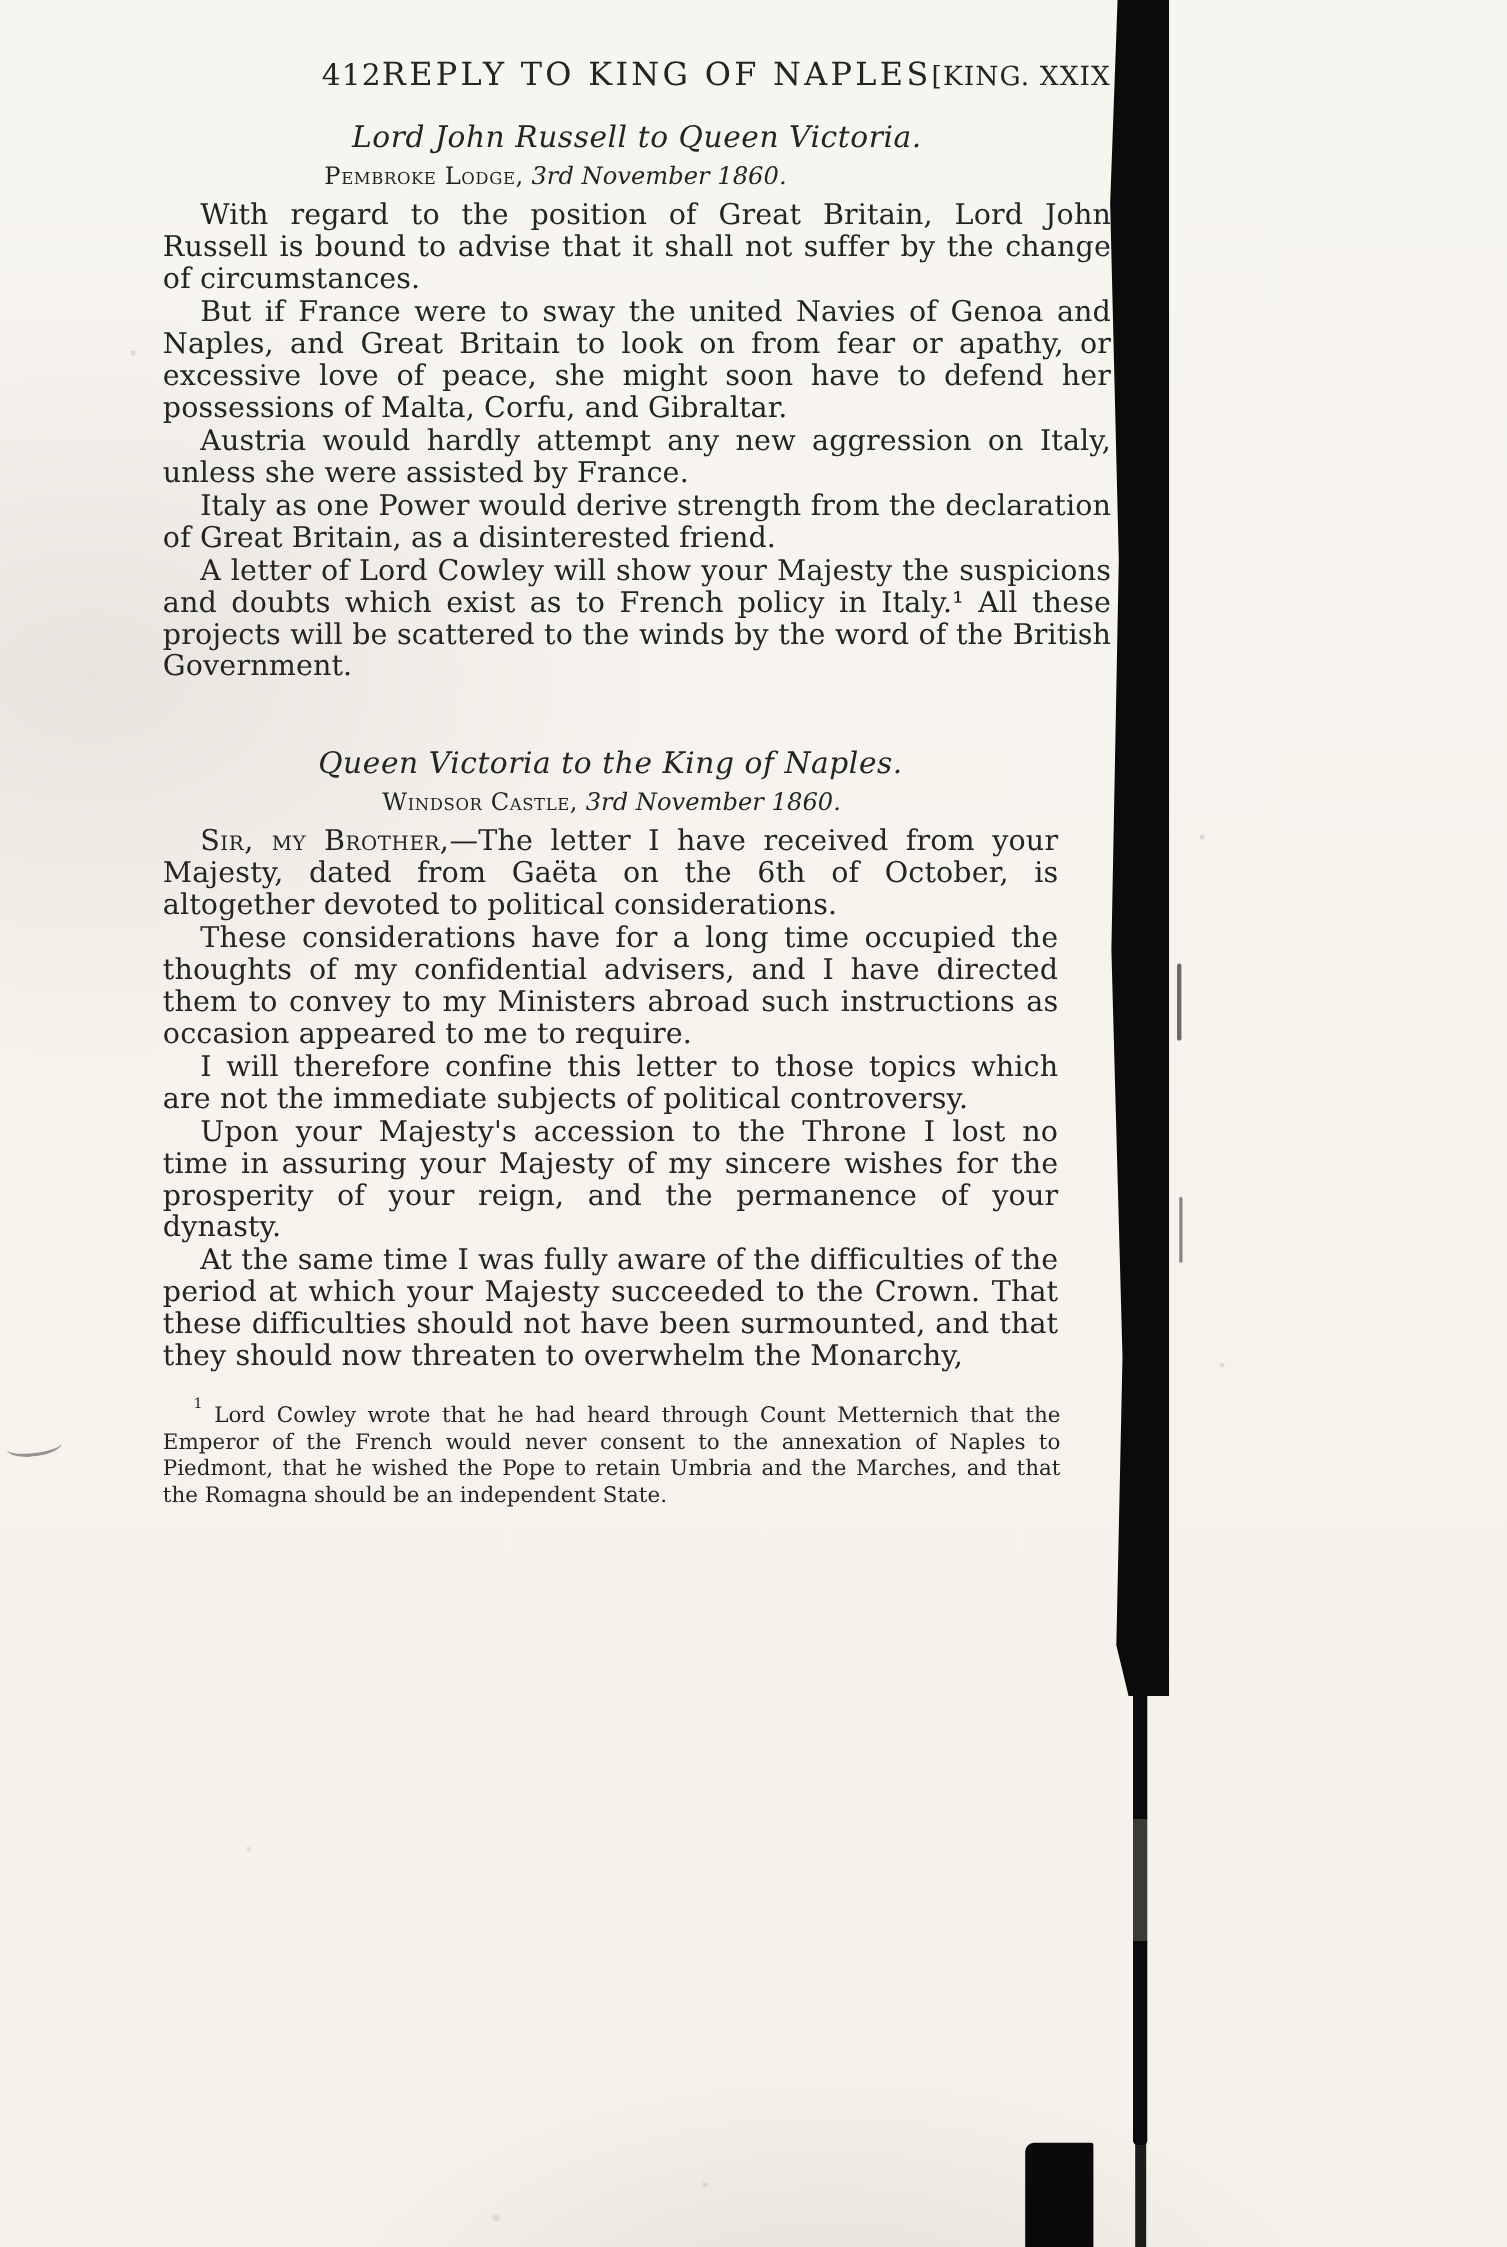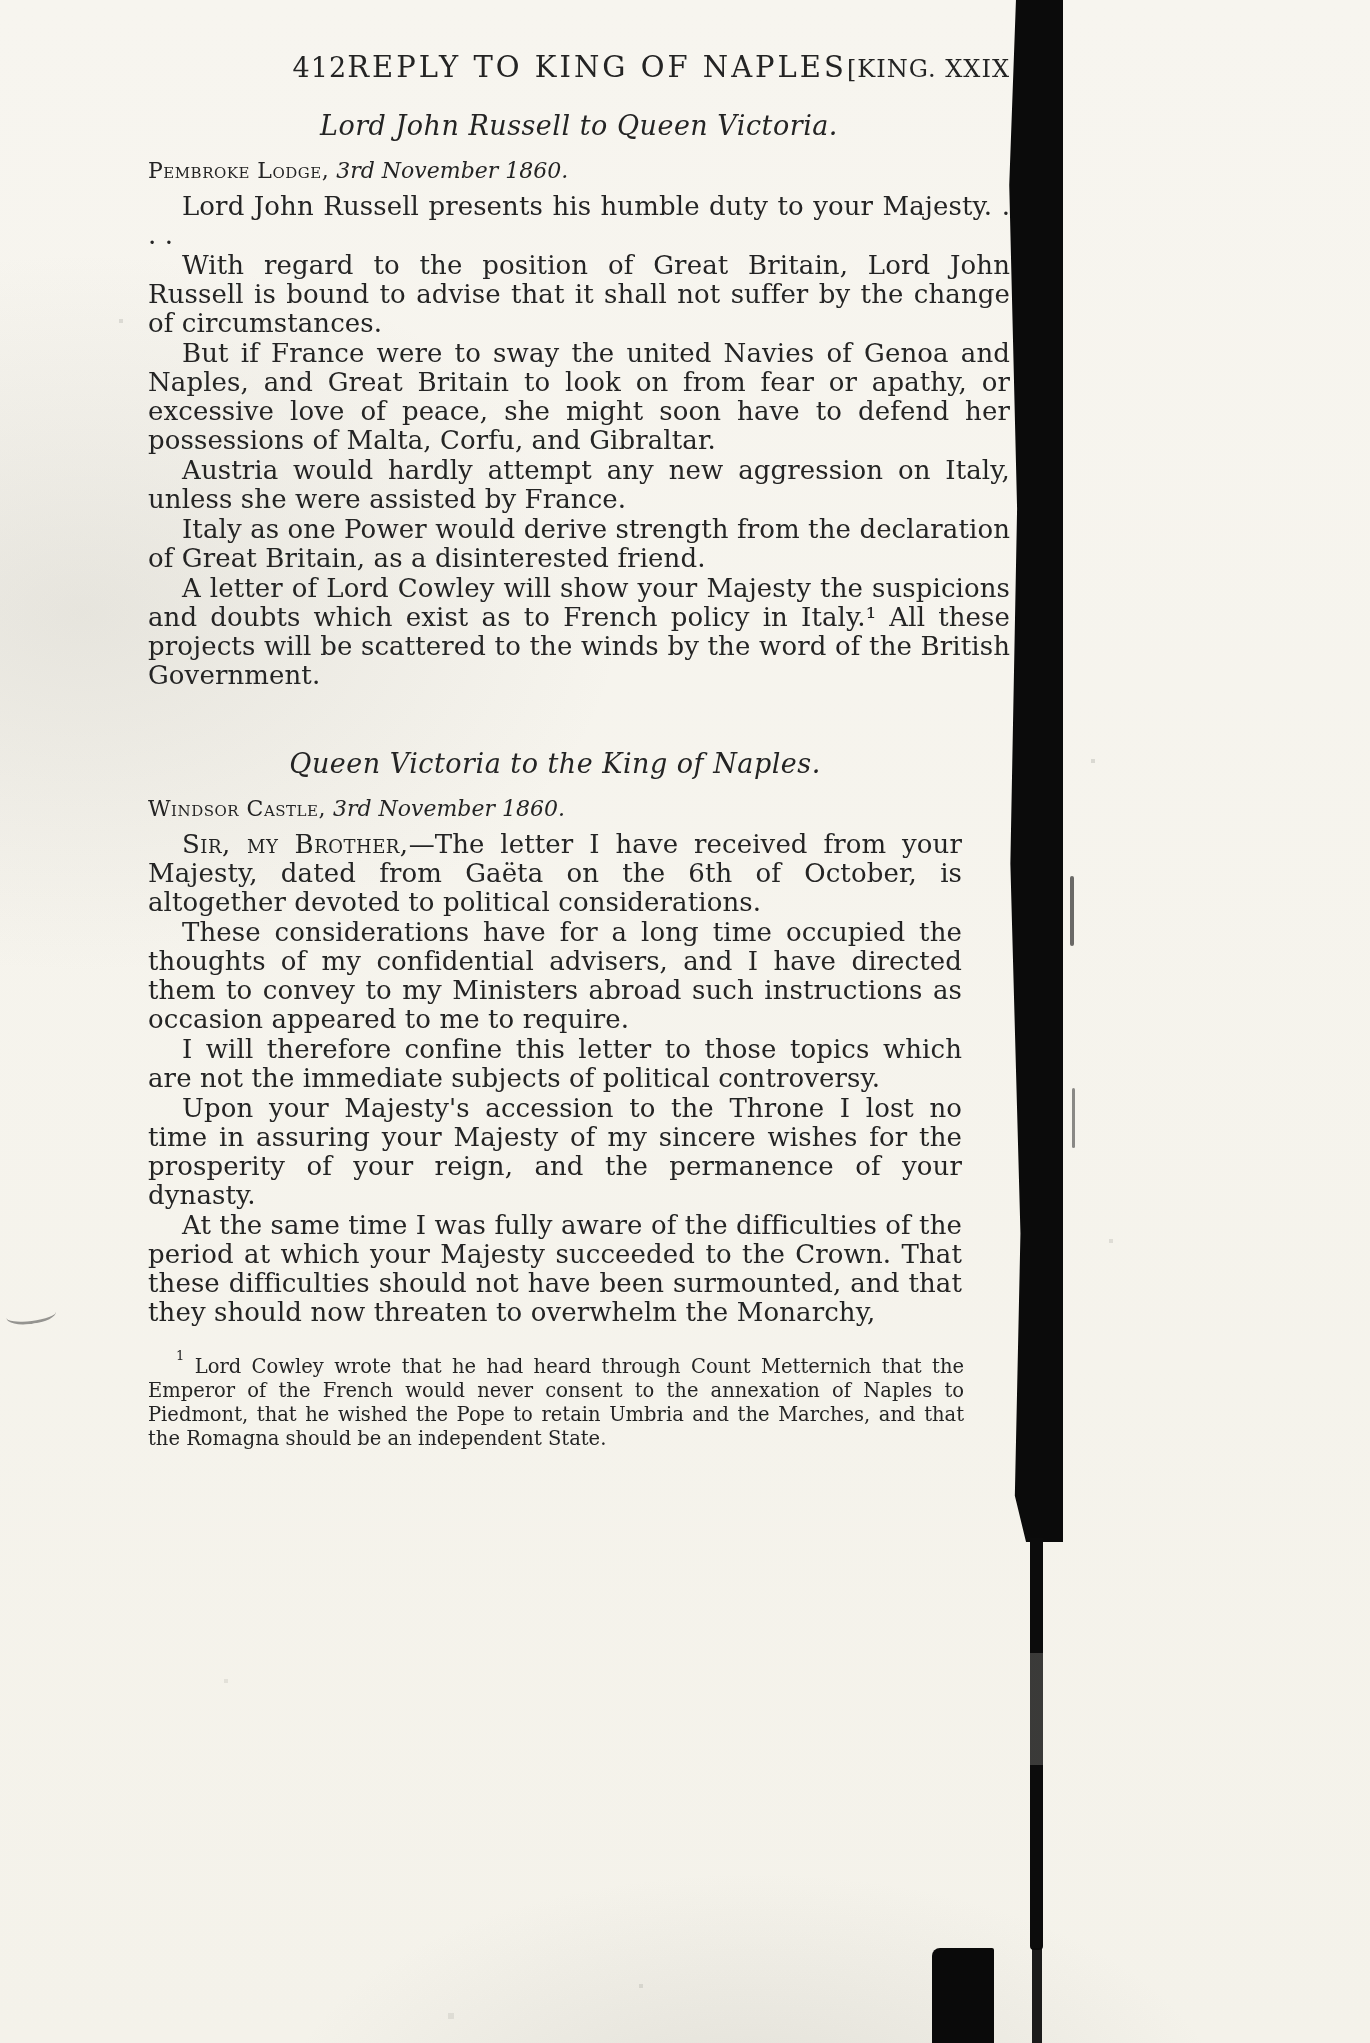--- a/index.html
+++ b/index.html
@@ -38,22 +38,22 @@
   
   .letter-heading {
     margin-top: 26px;
     font-style: italic;
     font-weight: normal;
     font-size: 27px;
     text-align: center;
     letter-spacing: .5px;
   }
   .dateline {
-    margin-top: 17px;
-    text-align: left;
+    margin-top: 7px;
+    text-align: center;
     font-size: 22px;
   }
   .dateline-1 { padding-right: 148px; }
   .dateline-2 { padding-right: 46px; }
   .dateline .place {
     font-variant: small-caps;
     letter-spacing: .5px;
   }
   .dateline .date { font-style: italic; }
 
@@ -182,21 +182,20 @@
     <span class="chapter-ref">[KING. XXIX</span>
   </header>
 
   <section class="letter letter-1">
     <h2 class="letter-heading">Lord John Russell to Queen Victoria.</h2>
     <div class="dateline dateline-1">
       <span class="place">Pembroke Lodge,</span>
       <span class="date">3rd November 1860.</span>
     </div>
     <div class="paras">
-      <p class="body-para">Lord John Russell presents his humble duty to your Majesty. . . .</p>
       <p class="body-para">With regard to the position of Great Britain, Lord John Russell is bound to advise that it shall not suffer by the change of circumstances.</p>
       <p class="body-para">But if France were to sway the united Navies of Genoa and Naples, and Great Britain to look on from fear or apathy, or excessive love of peace, she might soon have to defend her possessions of Malta, Corfu, and Gibraltar.</p>
       <p class="body-para">Austria would hardly attempt any new aggression on Italy, unless she were assisted by France.</p>
       <p class="body-para">Italy as one Power would derive strength from the declaration of Great Britain, as a disinterested friend.</p>
       <p class="body-para">A letter of Lord Cowley will show your Majesty the suspicions and doubts which exist as to French policy in Italy.¹ All these projects will be scattered to the winds by the word of the British Government.</p>
     </div>
   </section>
 
   <section class="letter letter-2">
     <h2 class="letter-heading">Queen Victoria to the King of Naples.</h2>

